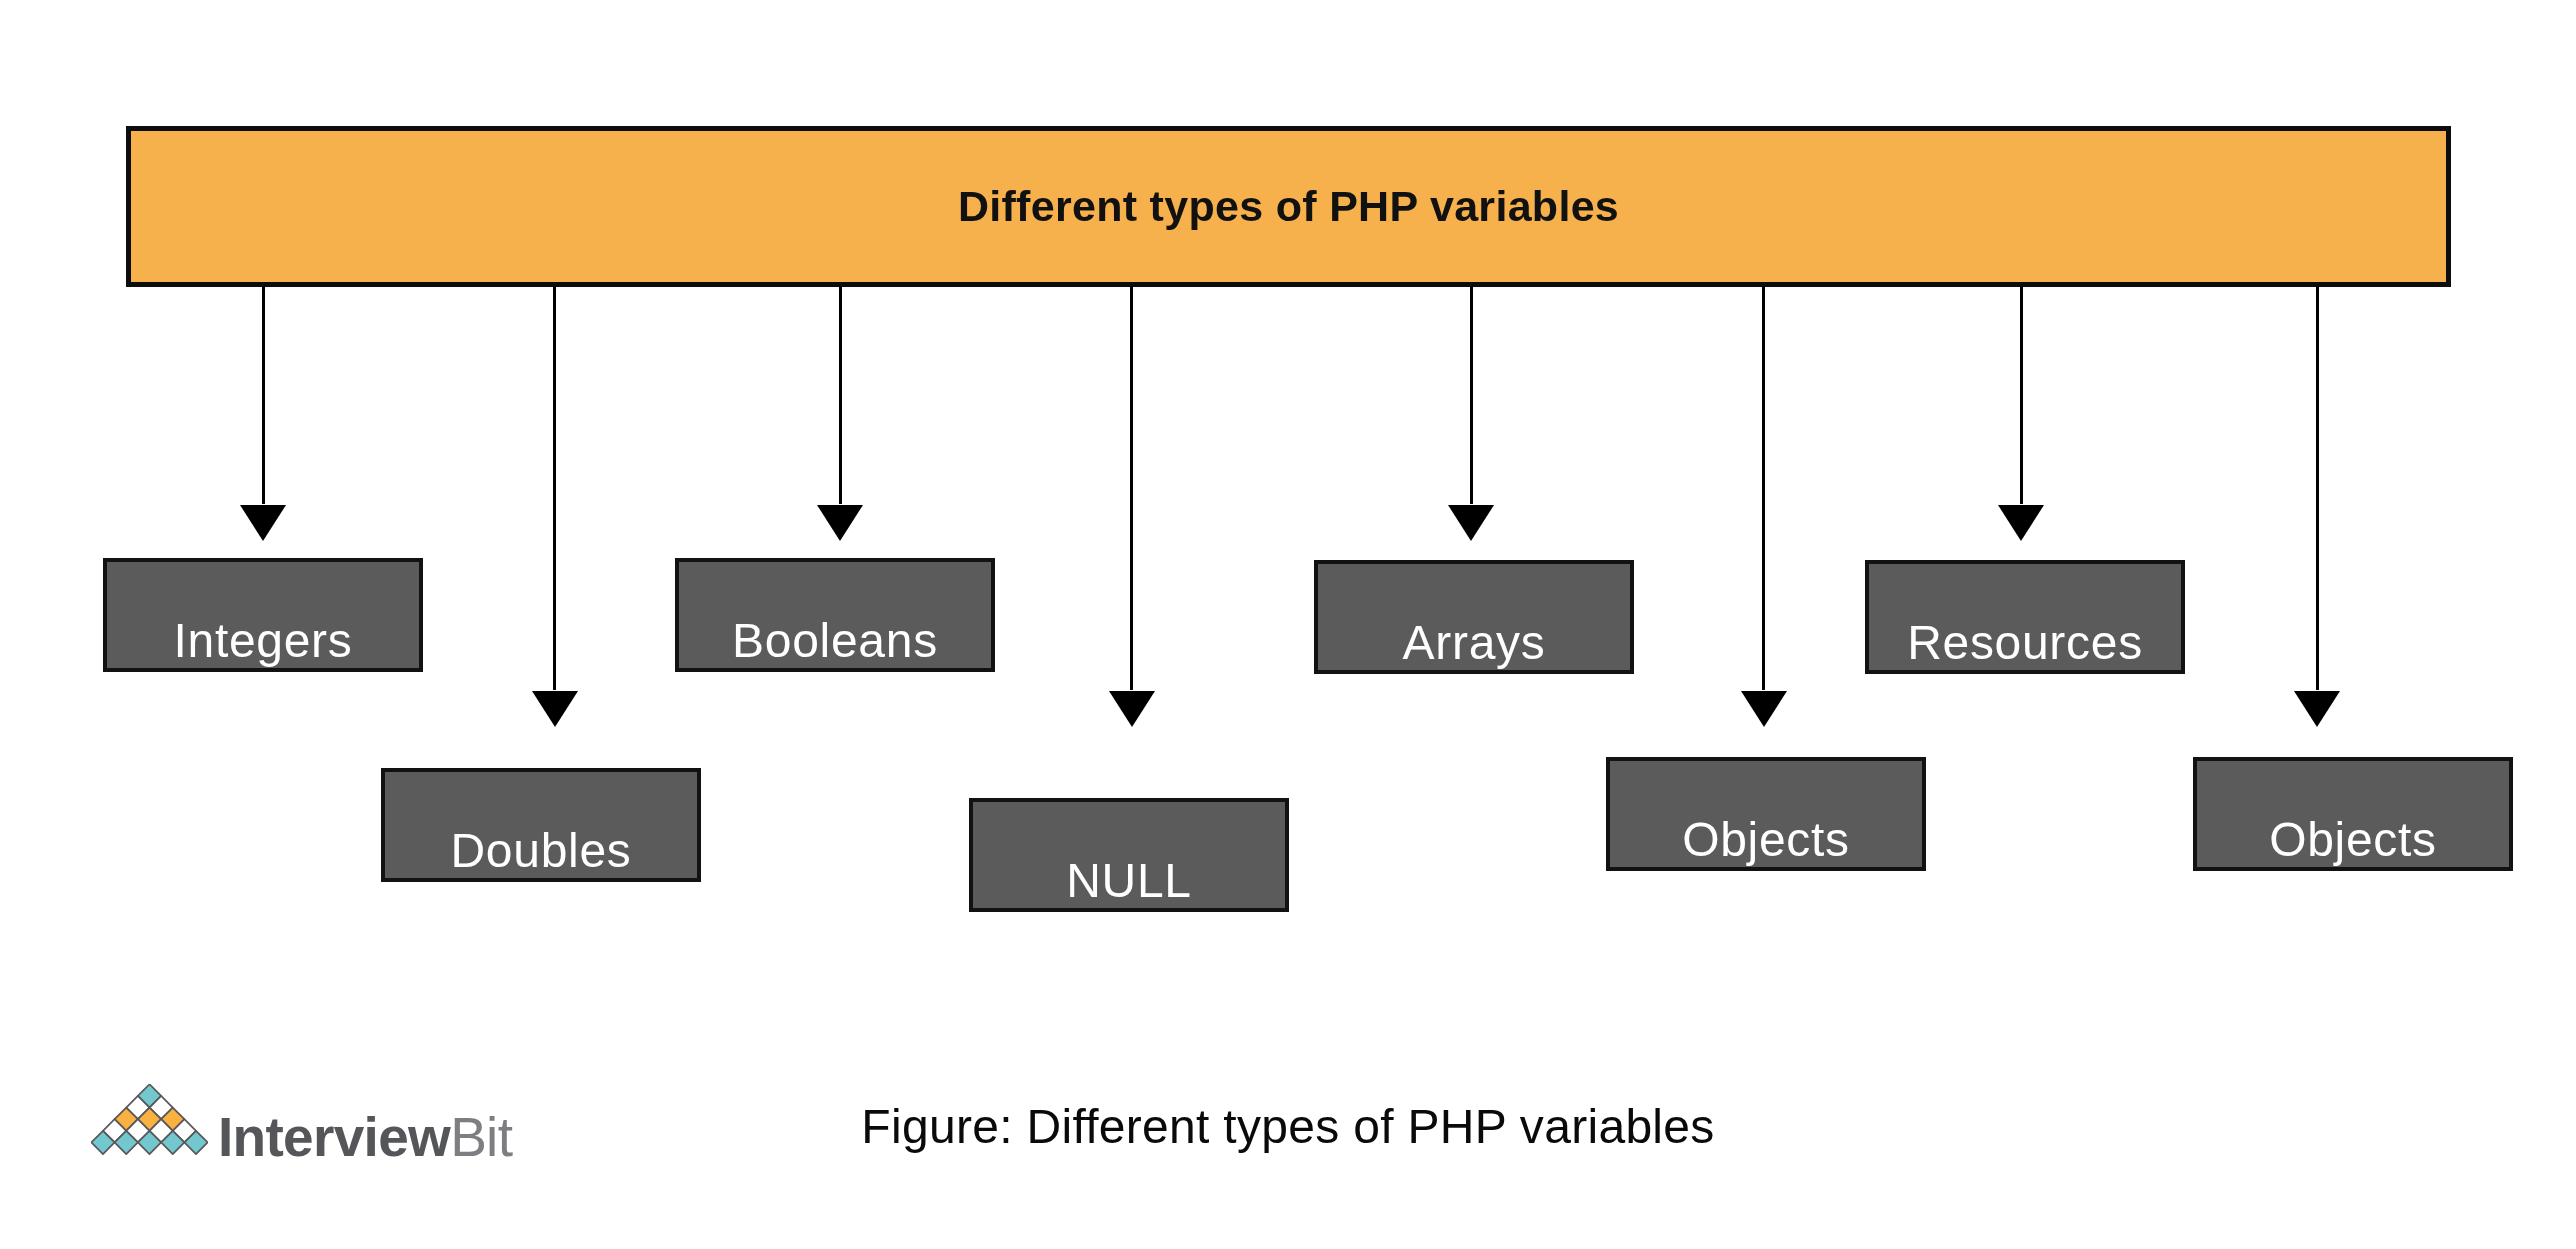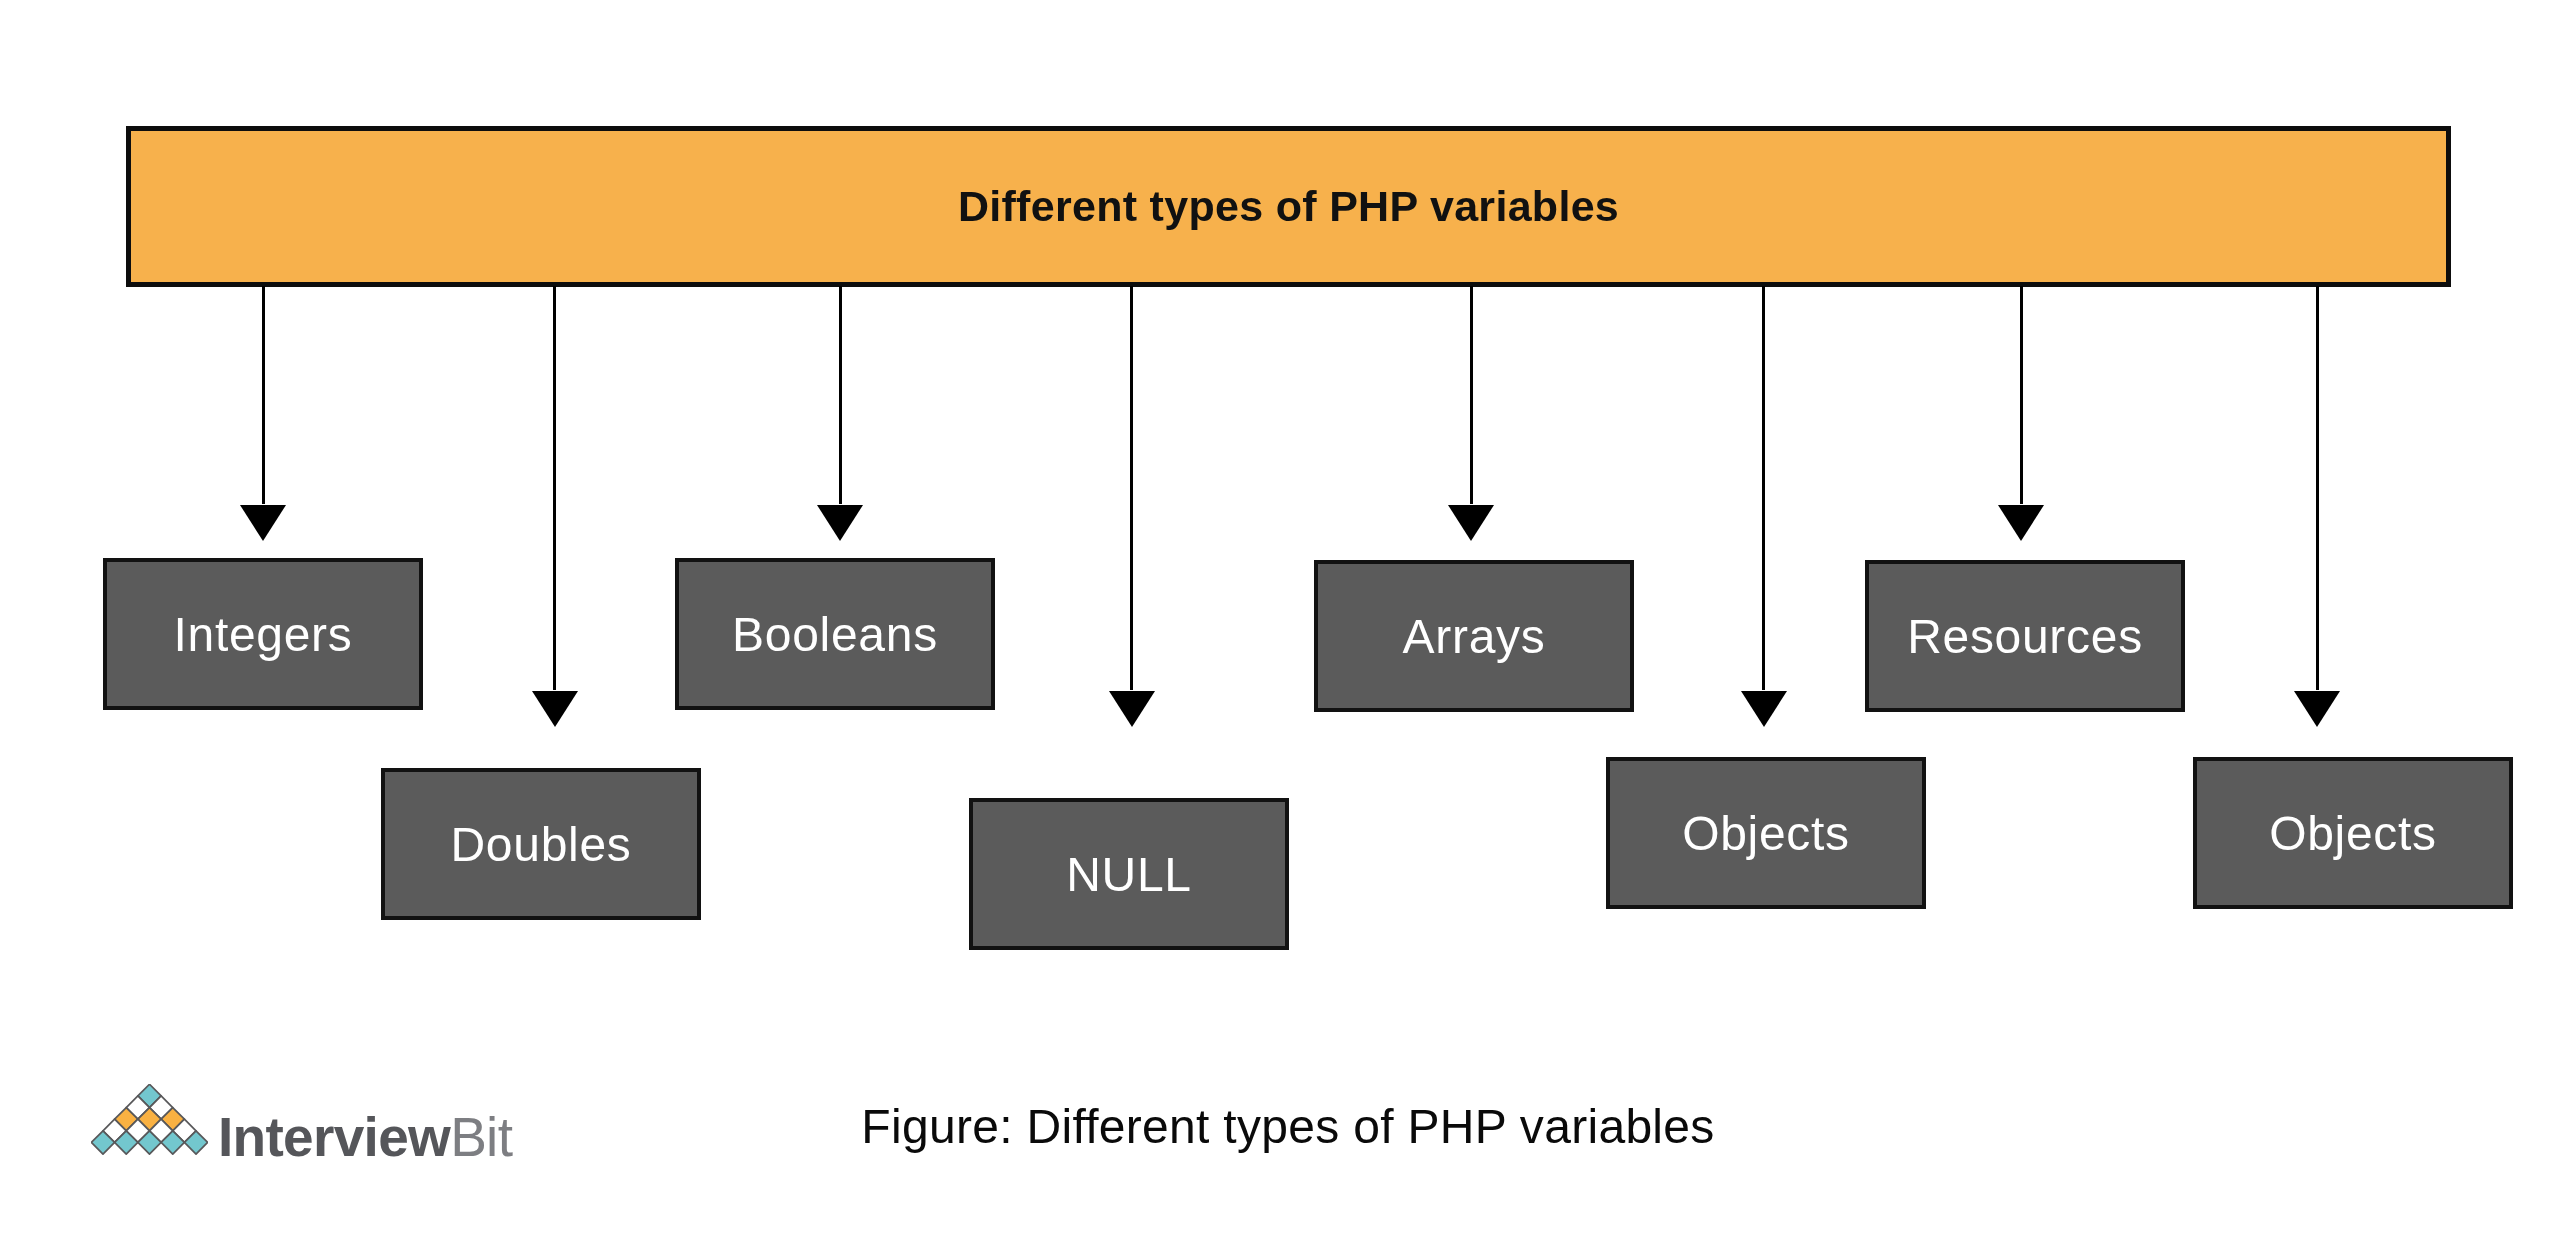--- a/index.html
+++ b/index.html
@@ -20,23 +20,23 @@
   
   .arrow-line { position: absolute; width: 2.7px; background: #000000; }
   .arrow-head {
     position: absolute; width: 0; height: 0;
     border-left: 23px solid transparent; border-right: 23px solid transparent;
     border-top: 36px solid #000000;
   }
 
   
   .type-box {
-    position: absolute; width: 320px; height: 152px;
+    position: absolute; width: 320px; height: 114px;
     background: #5B5B5B; border: 4.1px solid #121212;
-    display: flex; align-items: center; justify-content: center;
+    display: flex; align-items: flex-end; justify-content: center;
   }
   .type-box .label { font-size: 48px; font-weight: 400; color: #ffffff; letter-spacing: 0.7px; }
 
   
   .caption {
     position: absolute; left: 0; top: 1099px; width: 2576px;
     text-align: center; font-size: 48px; font-weight: 400; color: #0a0a0a; letter-spacing: 0.3px;
   }
 
   

